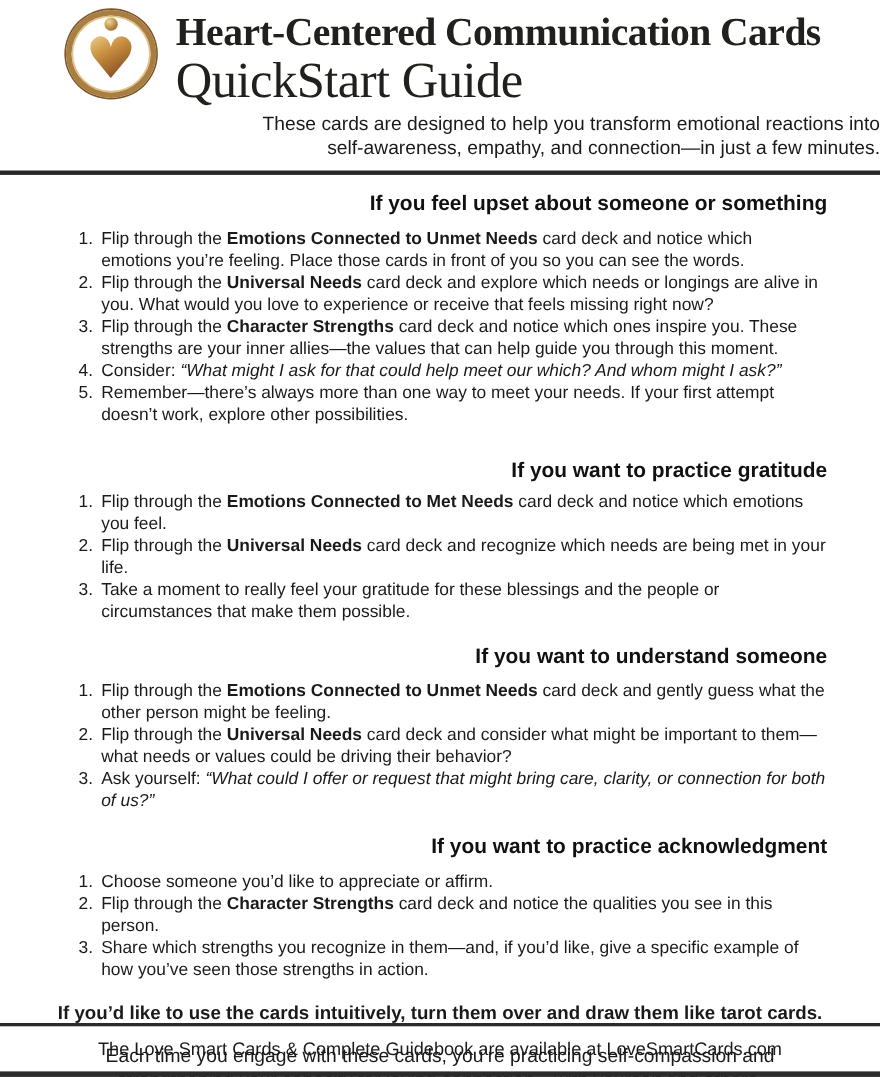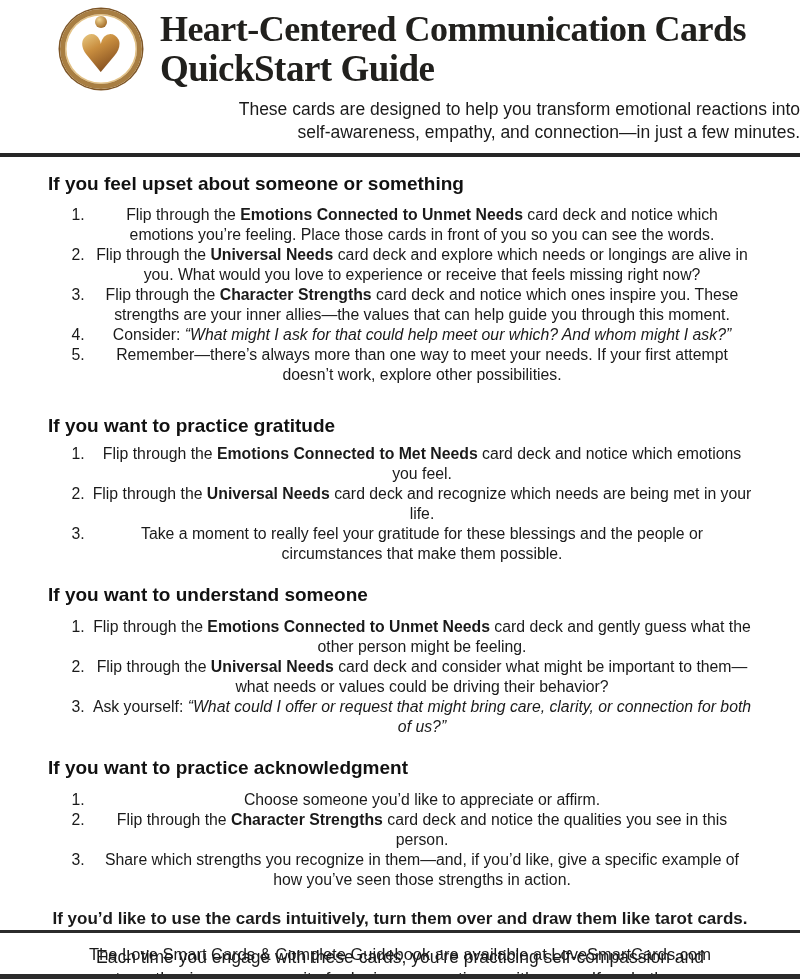--- a/index.html
+++ b/index.html
@@ -19,30 +19,30 @@
   @supports (-webkit-background-clip: text){
     .logo-heart{background:linear-gradient(150deg,#ecd08a 8%,#c98e3f 38%,#8a5422 72%,#5b3413 95%);
       -webkit-background-clip:text;color:transparent;text-shadow:none;}
   }
   .logo-ball{position:absolute;left:50%;top:10px;transform:translateX(-50%);
     width:12px;height:12px;border-radius:50%;
     background:radial-gradient(circle at 35% 30%,#f2d795,#a9742f 70%,#6b4418);}
   .title-block{text-align:left;padding-top:4px;}
   .doc-title{font-family:"Liberation Serif",serif;font-weight:bold;font-size:36px;
     line-height:1.1;color:#21201d;letter-spacing:-.5px;white-space:nowrap;}
-  .doc-subtitle{font-family:"Liberation Serif",serif;font-weight:bold;font-size:37px;
+  .doc-subtitle{font-family:"Liberation Serif",serif;font-weight:normal;font-size:46px;
     line-height:1.02;color:#21201d;letter-spacing:-.5px;}
   .tagline{text-align:right;font-size:17.5px;line-height:1.3;margin-top:4px;color:#1a1a1a;}
   .rule-top{height:4px;background:#262626;margin-top:9px;}
   
   .content{padding:0 48px;}
-  .section-heading{font-size:19px;font-weight:bold;color:#111;margin:20px 0 0 0;line-height:1.2;}
+  .section-heading{font-size:19px;font-weight:bold;color:#111;margin:20px 0 0 0;line-height:1.2;text-align:right;}
   .section-heading.first{margin-top:16px;}
   .section-heading.tight + ol{margin-top:6px;}
-  ol.steps{margin:10px 0 0 0;padding-left:41px;text-align:center;}
+  ol.steps{margin:10px 0 0 0;padding-left:41px;}
   ol.steps li{font-size:15.8px;line-height:20px;margin:0;padding-left:3px;color:#1a1a1a;}
   .b{font-weight:bold;}
   .i{font-style:italic;}
   .closing-bold{font-weight:bold;font-size:17px;margin-top:18px;line-height:1.25;text-align:center;}
   .closing-para{text-align:center;font-size:17.5px;line-height:22px;margin-top:17px;}
   
   .footer{position:absolute;left:0;right:0;bottom:0;}
   .rule-footer{height:3px;background:#2b2b2b;}
   .footer-text{text-align:center;font-size:16.5px;line-height:25px;padding:9px 0 7px;}
   .rule-bottom{height:5px;background:#2b2b2b;}

